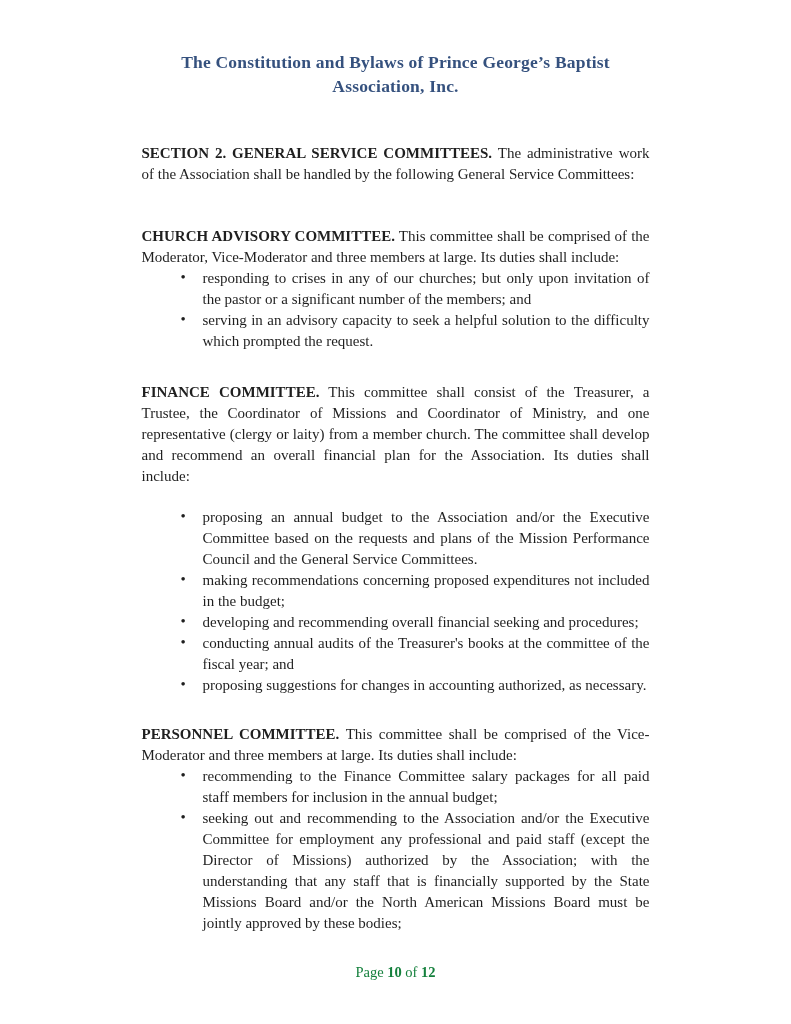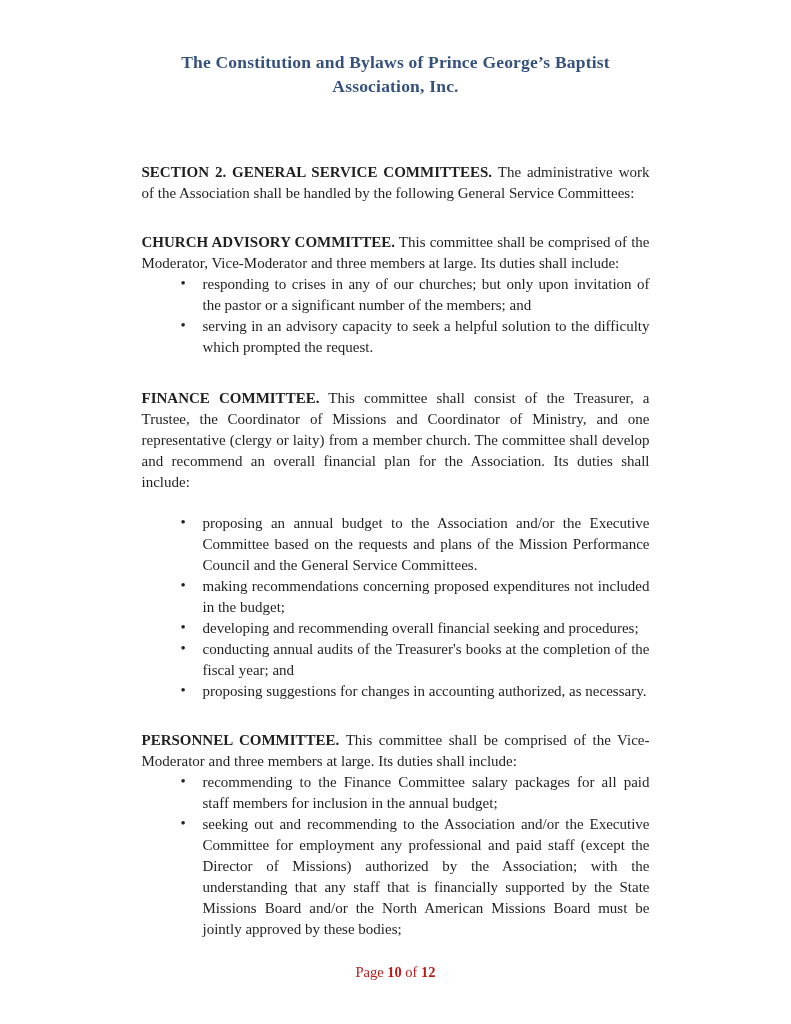--- a/index.html
+++ b/index.html
@@ -29,22 +29,22 @@
     line-height: 24px;
     letter-spacing: 0.2px;
   }
   .approved {
     margin: 37px 0 0 0;
     font-style: italic;
     font-size: 12.5px;
     line-height: 16px;
   }
   .section { margin: 0; }
-  .sec-gap-lg   { margin-top: 64px; }
-  .sec-gap-md   { margin-top: 28px; }
+  .sec-gap-lg   { margin-top: 45px; }
+  .sec-gap-md   { margin-top: 41px; }
   .sec-gap-fin  { margin-top: 30px; }
   .sec-gap-pers { margin-top: 28px; }
   .para {
     margin: 0;
     font-size: 15px;
     line-height: 21px;
     text-align: justify;
   }
   .shead { font-weight: bold; }
   .bullets {
@@ -68,21 +68,21 @@
     font-size: 15px;
   }
   .footer {
     position: absolute;
     left: 0;
     right: 0;
     bottom: 42px;
     text-align: center;
     font-size: 14.5px;
     line-height: 19px;
-    color: #b91c1c;
+    color: #15803d;
   }
   .footer b { font-weight: bold; }
 </style>
 </head>
 <body>
 
 <div class="page">
   <div class="content">
 
     <h1 class="title">The Constitution and Bylaws of Prince George’s Baptist Association, Inc.</h1>
@@ -99,21 +99,21 @@
         <li><span class="dot">•</span><span>serving in an advisory capacity to seek a helpful solution to the difficulty which prompted the request.</span></li>
       </ul>
     </div>
 
     <div class="section sec-gap-fin">
       <p class="para"><b class="shead">FINANCE COMMITTEE.</b> <span>This committee shall consist of the Treasurer, a Trustee, the Coordinator of Missions and Coordinator of Ministry, and one representative (clergy or laity) from a member church.  The committee shall develop and recommend an overall financial plan for the Association.  Its duties shall include:</span></p>
       <ul class="bullets gap-before">
         <li><span class="dot">•</span><span>proposing an annual budget to the Association and/or the Executive Committee based on the requests and plans of the Mission Performance Council and the General Service Committees.</span></li>
         <li><span class="dot">•</span><span>making recommendations concerning proposed expenditures not included in the budget;</span></li>
         <li><span class="dot">•</span><span>developing and recommending overall financial seeking and procedures;</span></li>
-        <li><span class="dot">•</span><span>conducting annual audits of the Treasurer's books at the completion of the fiscal year; and</span></li>
+        <li><span class="dot">•</span><span>conducting annual audits of the Treasurer's books at the committee of the fiscal year; and</span></li>
         <li><span class="dot">•</span><span>proposing suggestions for changes in accounting authorized, as necessary.</span></li>
       </ul>
     </div>
 
     <div class="section sec-gap-pers">
       <p class="para"><b class="shead">PERSONNEL COMMITTEE.</b> <span>This committee shall be comprised of the Vice-Moderator and three members at large. Its duties shall include:</span></p>
       <ul class="bullets">
         <li><span class="dot">•</span><span>recommending to the Finance Committee salary packages for all paid staff members for inclusion in the annual budget;</span></li>
         <li><span class="dot">•</span><span>seeking out and recommending to the Association and/or the Executive Committee for employment any professional and paid staff (except the Director of Missions) authorized by the Association; with the understanding that any staff that is financially supported by the State Missions Board and/or the North American Missions Board must be jointly approved by these bodies;</span></li>
       </ul>

